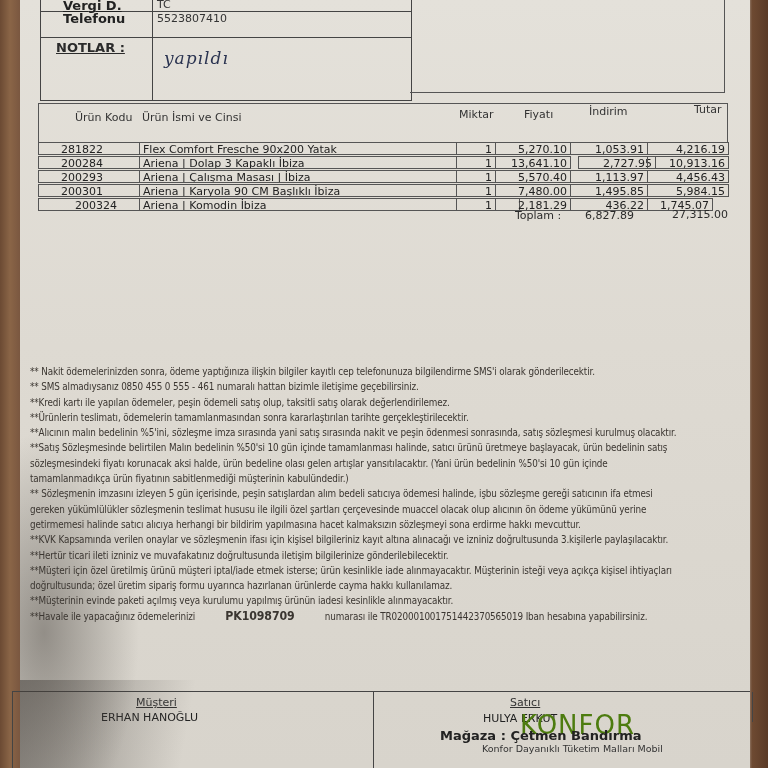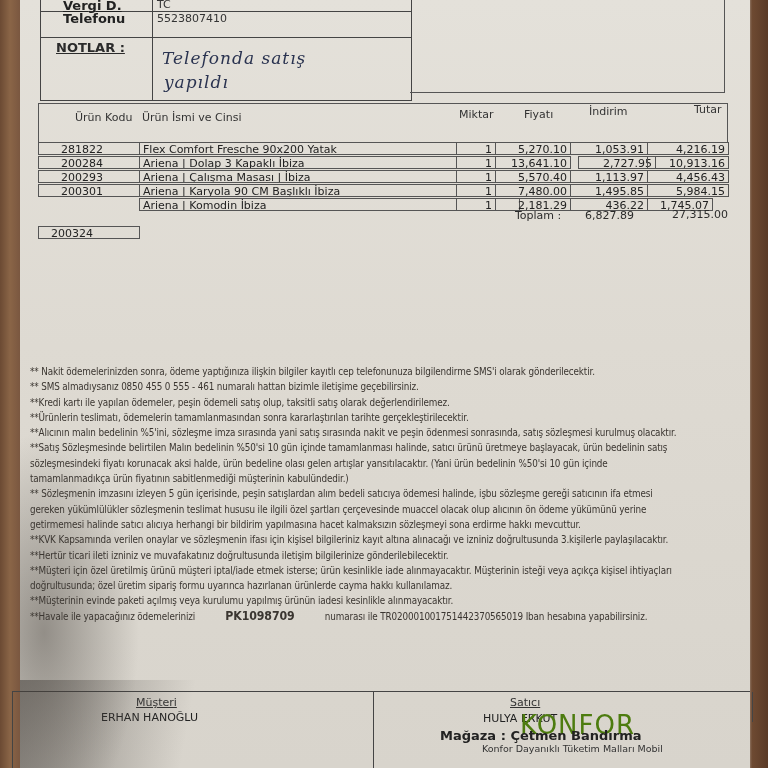--- a/index.html
+++ b/index.html
@@ -60,21 +60,20 @@
   <div class="hdr-row" style="top:0;height:11px;"></div>
   <div class="hdr-row" style="top:11px;height:26px;"></div>
   <div class="vline" style="left:111px;top:0;height:100px;"></div>
   <span class="hdr-label" style="top:-2px;text-decoration:underline;">Vergi D.</span>
   <span class="hdr-val" style="top:-2px;">TC</span>
   <span class="hdr-label" style="top:11px;">Telefonu</span>
   <span class="hdr-val" style="top:12px;">5523807410</span>
 </div>
 <span class="notes-label">NOTLAR :</span>
 <div class="handwriting">
-  <div>Telefonda satış</div>
   <div style="padding-left:2px;">yapıldı</div>
 </div>
 <div class="right-box"></div>
 
 <div class="table-head">
   <span class="th" style="left:20px;top:7px;margin-left:16px;">Ürün Kodu</span>
   <span class="th" style="left:103px;top:7px;">Ürün İsmi ve Cinsi</span>
   <span class="th" style="left:420px;top:4px;">Miktar</span>
   <span class="th" style="left:485px;top:4px;">Fiyatı</span>
   <span class="th" style="left:550px;top:1px;">İndirim</span>
@@ -107,21 +106,21 @@
 </div>
 <div class="row" style="left:38px;top:184px;">
   <div class="cell" style="left:0;width:102px;padding-left:22px;">200301</div>
   <div class="cell" style="left:101px;width:318px;">Ariena | Karyola 90 CM Başlıklı İbiza</div>
   <div class="cell num" style="left:418px;width:40px;">1</div>
   <div class="cell num" style="left:457px;width:76px;">7,480.00</div>
   <div class="cell num" style="left:532px;width:78px;">1,495.85</div>
   <div class="cell num" style="left:609px;width:82px;">5,984.15</div>
 </div>
 <div class="row" style="left:38px;top:198px;">
-  <div class="cell" style="left:0;width:102px;padding-left:12px;margin-top:28px;">200324</div>
+  <div class="cell" style="left:0;width:102px;padding-left:36px;">200324</div>
   <div class="cell" style="left:101px;width:381px;">Ariena | Komodin  İbiza</div>
   <div class="cell num" style="left:418px;width:40px;">1</div>
   <div class="cell num" style="left:457px;width:76px;">2,181.29</div>
   <div class="cell num" style="left:532px;width:78px;">436.22</div>
   <div class="cell num" style="left:609px;width:66px;">1,745.07</div>
 </div>
 
 <span class="total-label">Toplam :</span>
 <span class="total-val" style="left:585px;top:209px;">6,827.89</span>
 <span class="total-val" style="left:672px;top:208px;">27,315.00</span>

